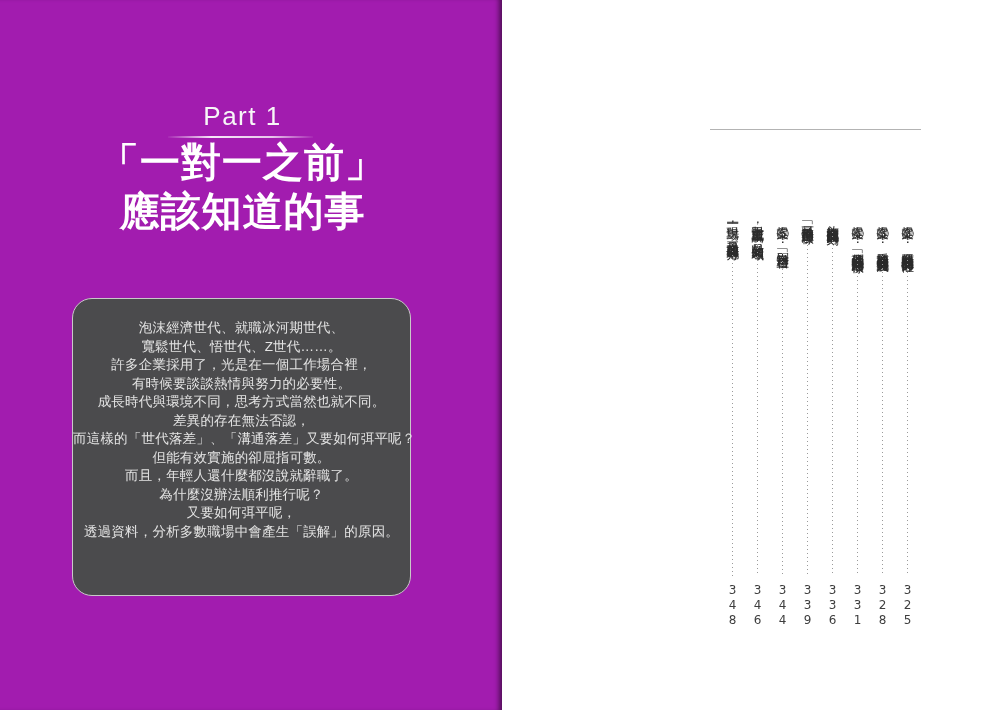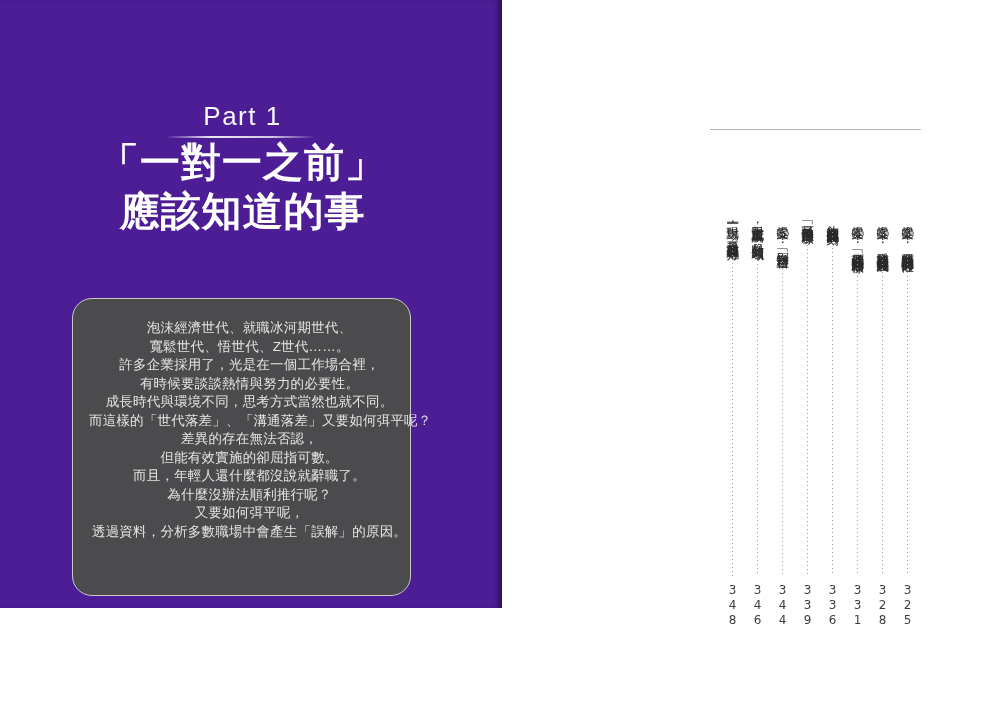--- a/index.html
+++ b/index.html
@@ -4,22 +4,22 @@
 <style>
   html, body { margin:0; padding:0; }
   body {
     width:1000px; height:710px; position:relative; overflow:hidden;
     background:#ffffff;
     font-family:"Liberation Sans", sans-serif;
   }
 
   
   .left-page {
-    position:absolute; left:0; top:0; width:502px; height:608px;
-    background:#4c1d95;
+    position:absolute; left:0; top:0; width:502px; height:710px;
+    background:#a21caf;
     box-shadow: inset -6px 0 5px -3px rgba(0,0,0,0.5);
   }
   .part-label {
     position:absolute; top:103px; left:0; right:17px;
     text-align:center; color:#f7f7f7;
     font-size:26px; line-height:27px; letter-spacing:1.5px;
   }
   .part-underline {
     position:absolute; top:136px; left:168px; width:145px; height:2px;
     background:linear-gradient(90deg,
@@ -34,21 +34,21 @@
   }
   .intro-box {
     position:absolute; left:72px; top:298px; width:339px; height:298px;
     box-sizing:border-box;
     border:1.5px solid #c9c9c9; border-radius:20px;
     background:#4b4b4d;
     padding-top:20px; text-align:center;
   }
   .intro-line {
     font-size:13.5px; line-height:18.5px; color:#e4e4e4;
-    letter-spacing:0.2px; white-space:nowrap;margin-left:16px;
+    letter-spacing:0.2px; white-space:nowrap;
   }
 
   
   .right-page {
     position:absolute; left:502px; top:0; width:498px; height:710px;
     background:#ffffff;
   }
   .header-rule {
     position:absolute; left:208px; top:129px; width:211px; height:1px;
     background:#b3b3b3;
@@ -85,22 +85,22 @@
   <div class="chapter-title">
     <div>「一對一之前」</div>
     <div>應該知道的事</div>
   </div>
   <div class="intro-box">
     <div class="intro-line">泡沫經濟世代、就職冰河期世代、</div>
     <div class="intro-line">寬鬆世代、悟世代、Z世代……。</div>
     <div class="intro-line">許多企業採用了，光是在一個工作場合裡，</div>
     <div class="intro-line">有時候要談談熱情與努力的必要性。</div>
     <div class="intro-line">成長時代與環境不同，思考方式當然也就不同。</div>
+    <div class="intro-line">差異的存在無法否認，</div>
     <div class="intro-line">而這樣的「世代落差」、「溝通落差」又要如何弭平呢？</div>
-    <div class="intro-line">差異的存在無法否認，</div>
     <div class="intro-line">但能有效實施的卻屈指可數。</div>
     <div class="intro-line">而且，年輕人還什麼都沒說就辭職了。</div>
     <div class="intro-line">為什麼沒辦法順利推行呢？</div>
     <div class="intro-line">又要如何弭平呢，</div>
     <div class="intro-line">透過資料，分析多數職場中會產生「誤解」的原因。</div>
   </div>
 </div>
 
 <div class="right-page">
   <div class="header-rule"></div>

